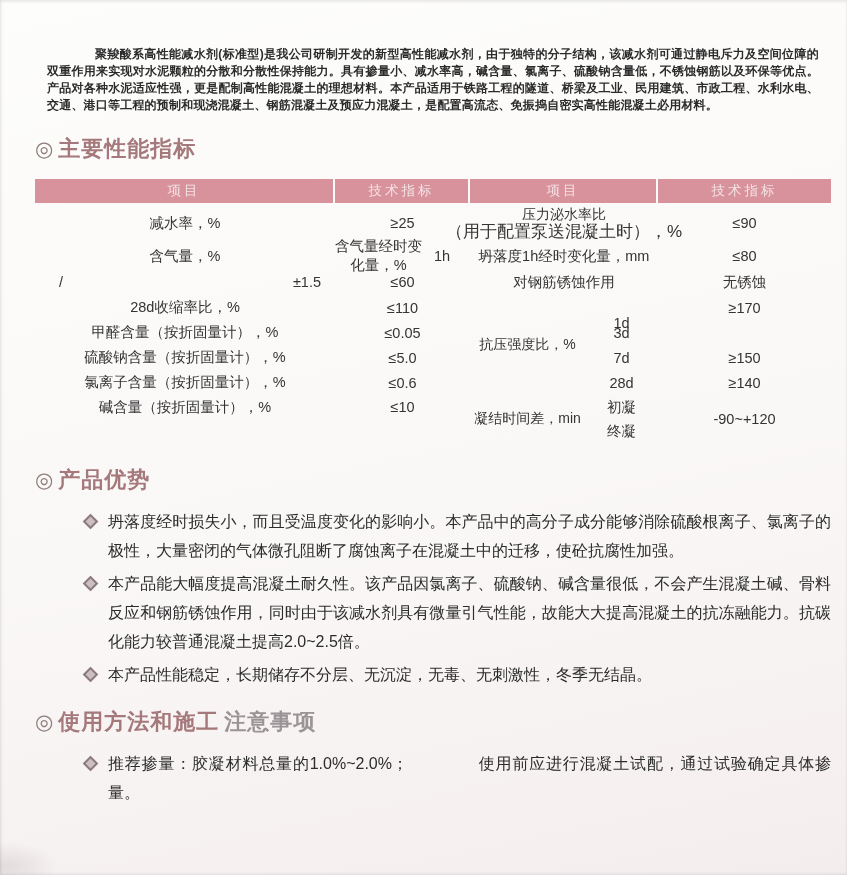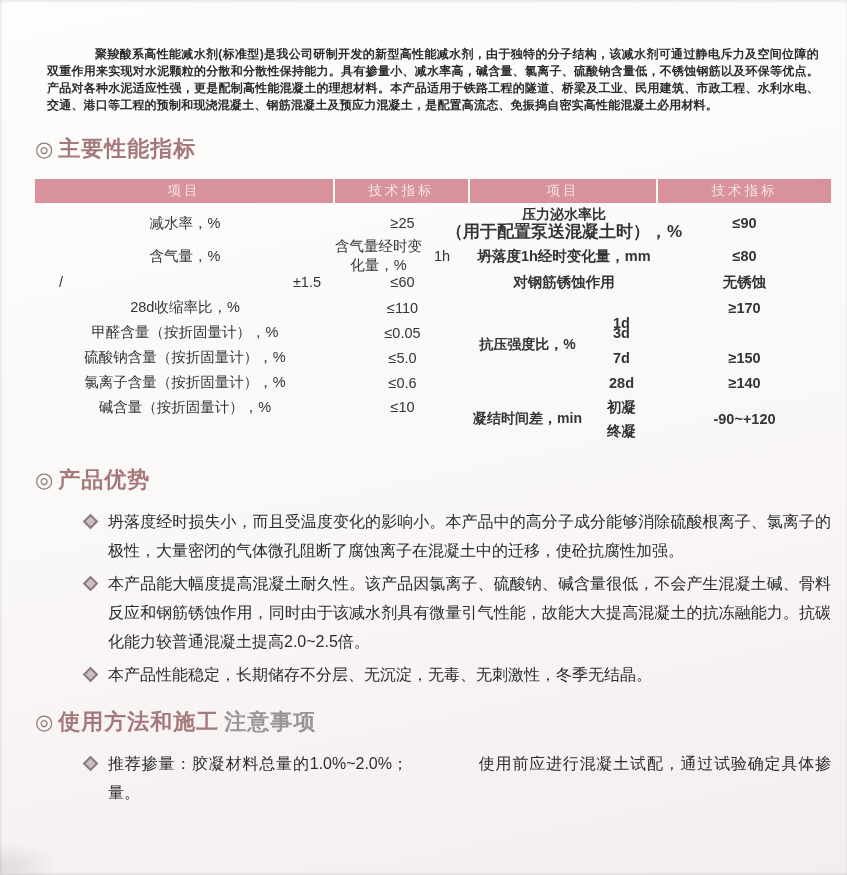--- a/index.html
+++ b/index.html
@@ -42,21 +42,20 @@
   .tbody{display:flex;}
   .lgrid{
     width:435px;display:grid;
     grid-template-columns:300px 135px;
     grid-template-rows:40px 26px 26px 25px 25px 25px 25px 24px 24px;
   }
   .rgrid{
     width:361px;display:grid;
     grid-template-columns:115px 73px 173px;
     grid-template-rows:40px 26px 26px 25px 25px 25px 25px 24px 24px;
-    font-weight:bold;
   }
   .cell{display:flex;align-items:center;justify-content:center;white-space:nowrap;}
   .cell-split{display:flex;align-items:center;}
   .cell-split .lbl{flex:1;text-align:center;}
   .cell-split .time{width:48px;text-align:left;padding-left:12px;box-sizing:border-box;}
   .cell-rel{position:relative;}
   .cell-rel .slash{position:absolute;left:24px;top:50%;transform:translateY(-50%);}
   .cell-rel .pm{position:absolute;right:14px;top:50%;transform:translateY(-50%);}
   .two-line{flex-direction:column;justify-content:center;line-height:17px;font-size:14px;}
   .two-line .sub{font-size:17px;}

